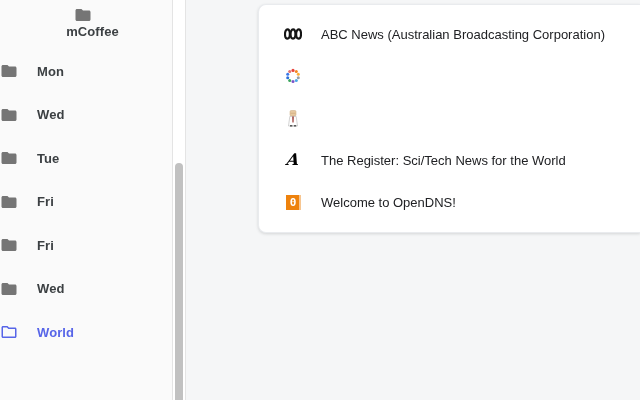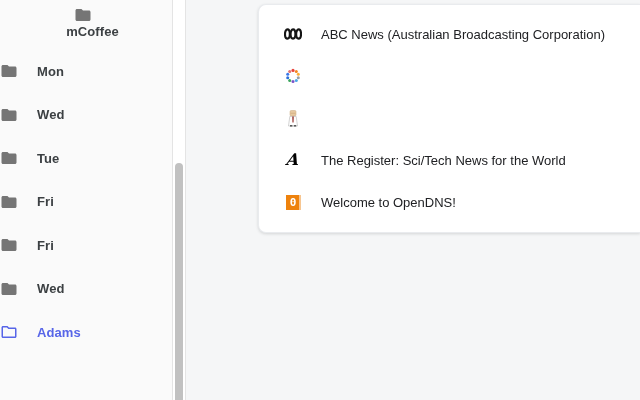--- a/index.html
+++ b/index.html
@@ -108,21 +108,21 @@
           </span>
     <span class="flabel">Wed</span>
   </div>
       </div>
     <div class="row child selected">
       <span class="ficon">
           <svg width="18" height="18" viewBox="0 0 24 24">
             <path fill="#5765e8" d="M20 6h-8l-2-2H4c-1.1 0-2 .9-2 2v12c0 1.1.9 2 2 2h16c1.1 0 2-.9 2-2V8c0-1.1-.9-2-2-2zm0 12H4V6h5.17l2 2H20v10z"></path>
           </svg>
         </span>
-      <span class="flabel">Adams</span>
+      <span class="flabel">World</span>
     </div>
   </aside>
 
   <div class="scrollbar">
     <div class="scroll-thumb"></div>
   </div>
 
   <main class="panel">
     <div id="bookmark-rows">
         <div class="brow">

